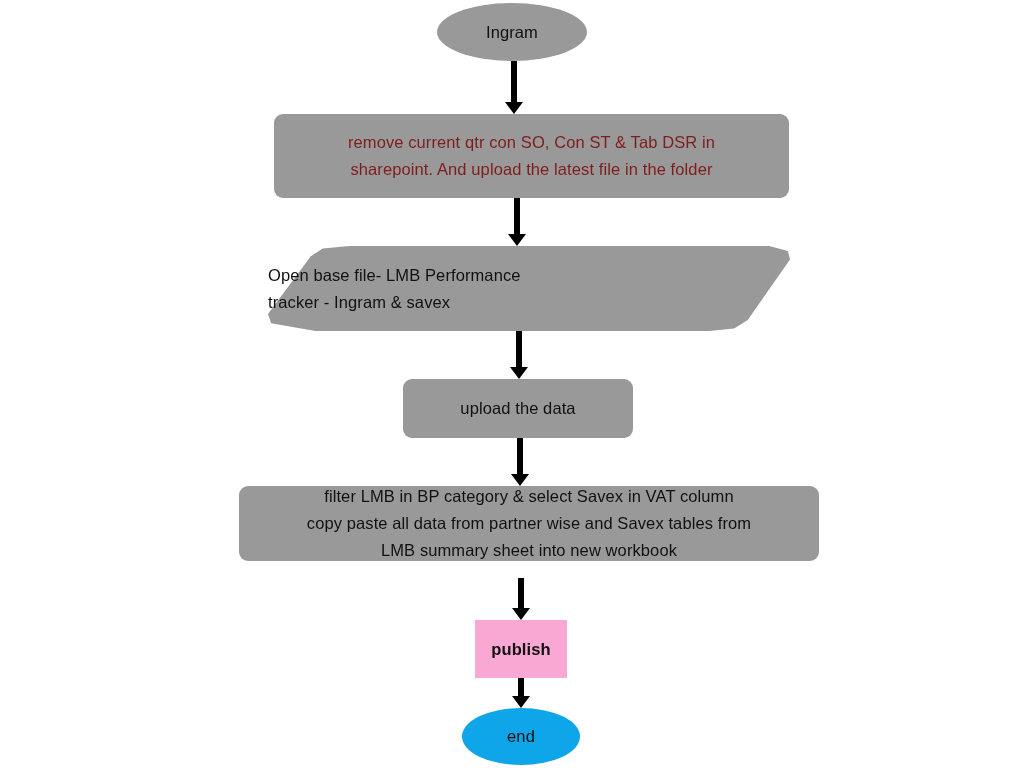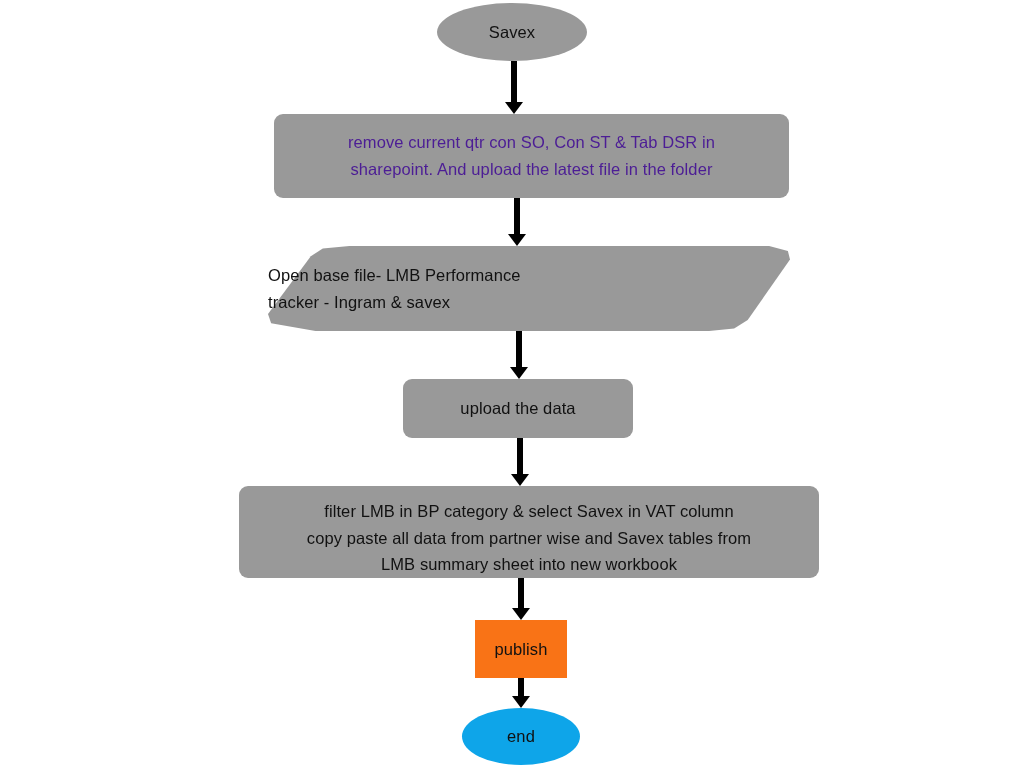--- a/index.html
+++ b/index.html
@@ -103,24 +103,24 @@
       <div class="head" style="top: 36px; border-top-color: rgb(0, 0, 0);"></div>
     </div>
     <div class="connector" style="left: 521px; top: 578px; height: 42px;">
       <div class="stem" style="height: 31px; background: rgb(0, 0, 0);"></div>
       <div class="head" style="top: 30px; border-top-color: rgb(0, 0, 0);"></div>
     </div>
     <div class="connector" style="left: 521px; top: 678px; height: 30px;">
       <div class="stem" style="height: 19px; background: rgb(0, 0, 0);"></div>
       <div class="head" style="top: 18px; border-top-color: rgb(0, 0, 0);"></div>
     </div>
-    <div class="node shape-ellipse" style="left: 437px; top: 3px; width: 150px; height: 58px; background: rgb(153, 153, 153); color: rgb(17, 17, 17);"><span>Savex</span></div>
-    <div class="node shape-rounded" style="left: 274px; top: 114px; width: 515px; height: 84px; background: rgb(153, 153, 153); color: #4c1d95;"><span>remove current qtr con SO, Con ST &amp; Tab DSR in
+    <div class="node shape-ellipse" style="left: 437px; top: 3px; width: 150px; height: 58px; background: rgb(153, 153, 153); color: rgb(17, 17, 17);"><span>Ingram</span></div>
+    <div class="node shape-rounded" style="left: 274px; top: 114px; width: 515px; height: 84px; background: rgb(153, 153, 153); color: #7f1d1d;"><span>remove current qtr con SO, Con ST &amp; Tab DSR in
 sharepoint. And upload the latest file in the folder</span></div>
     <div class="node shape-parallelogram" style="left: 268px; top: 246px; width: 522px; height: 85px; color: rgb(17, 17, 17);"><div class="para-body" style="background: rgb(153, 153, 153);"></div><div class="para-label">Open base file- LMB Performance
 tracker - Ingram &amp; savex</div></div>
     <div class="node shape-rounded" style="left: 403px; top: 379px; width: 230px; height: 59px; background: rgb(153, 153, 153); color: rgb(17, 17, 17);"><span>upload the data</span></div>
-    <div class="node shape-rounded" style="left: 239px; top: 486px; width: 580px; height: 92px; background: rgb(153, 153, 153); color: rgb(17, 17, 17); align-items: flex-end;"><span>filter LMB in BP category &amp; select Savex in VAT column
+    <div class="node shape-rounded" style="left: 239px; top: 486px; width: 580px; height: 75px; background: rgb(153, 153, 153); color: rgb(17, 17, 17);"><span>filter LMB in BP category &amp; select Savex in VAT column
 copy paste all data from partner wise  and Savex tables from
 LMB summary sheet into new workbook</span></div>
-    <div class="node shape-rect" style="left: 475px; top: 620px; width: 92px; height: 58px; background: #f97316; color: rgb(17, 17, 17);"><span>publish</span></div>
+    <div class="node shape-rect" style="left: 475px; top: 620px; width: 92px; height: 58px; background: #f9a8d4; color: rgb(17, 17, 17); font-weight: bold;"><span>publish</span></div>
     <div class="node shape-ellipse" style="left: 462px; top: 708px; width: 118px; height: 57px; background: #0ea5e9; color: rgb(17, 17, 17);"><span>end</span></div>
   </div>
 
 </body></html>

